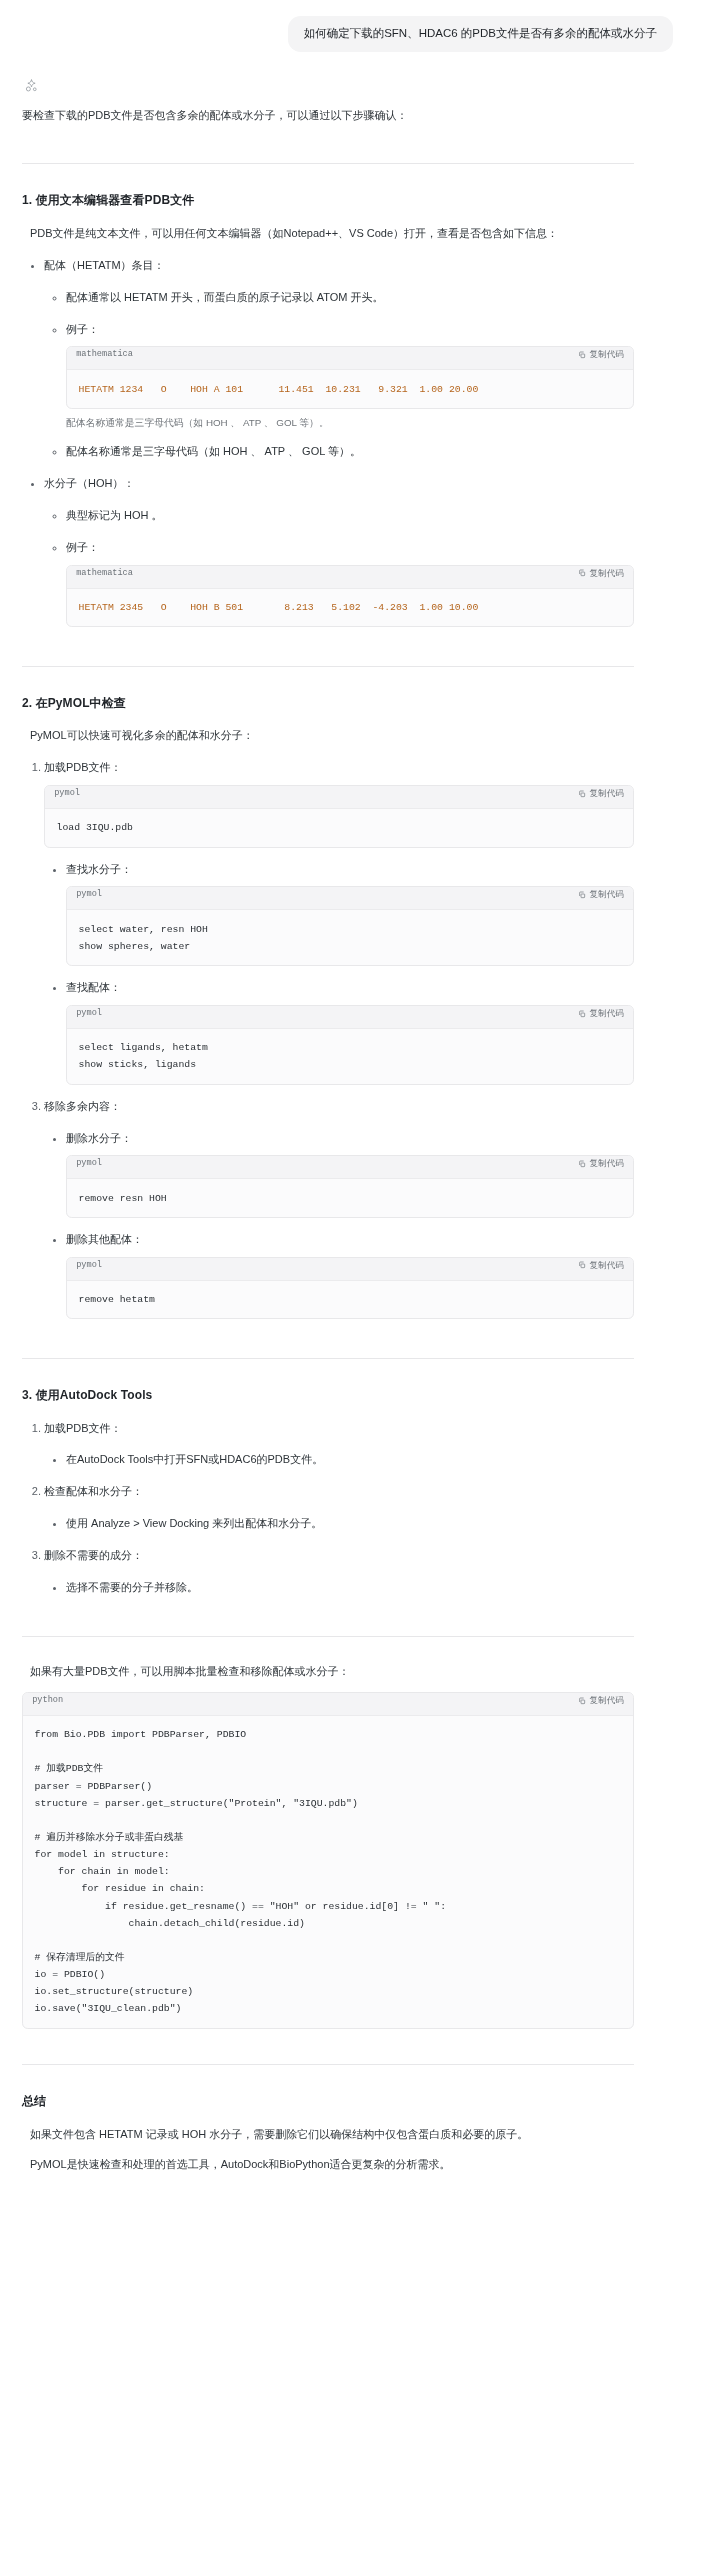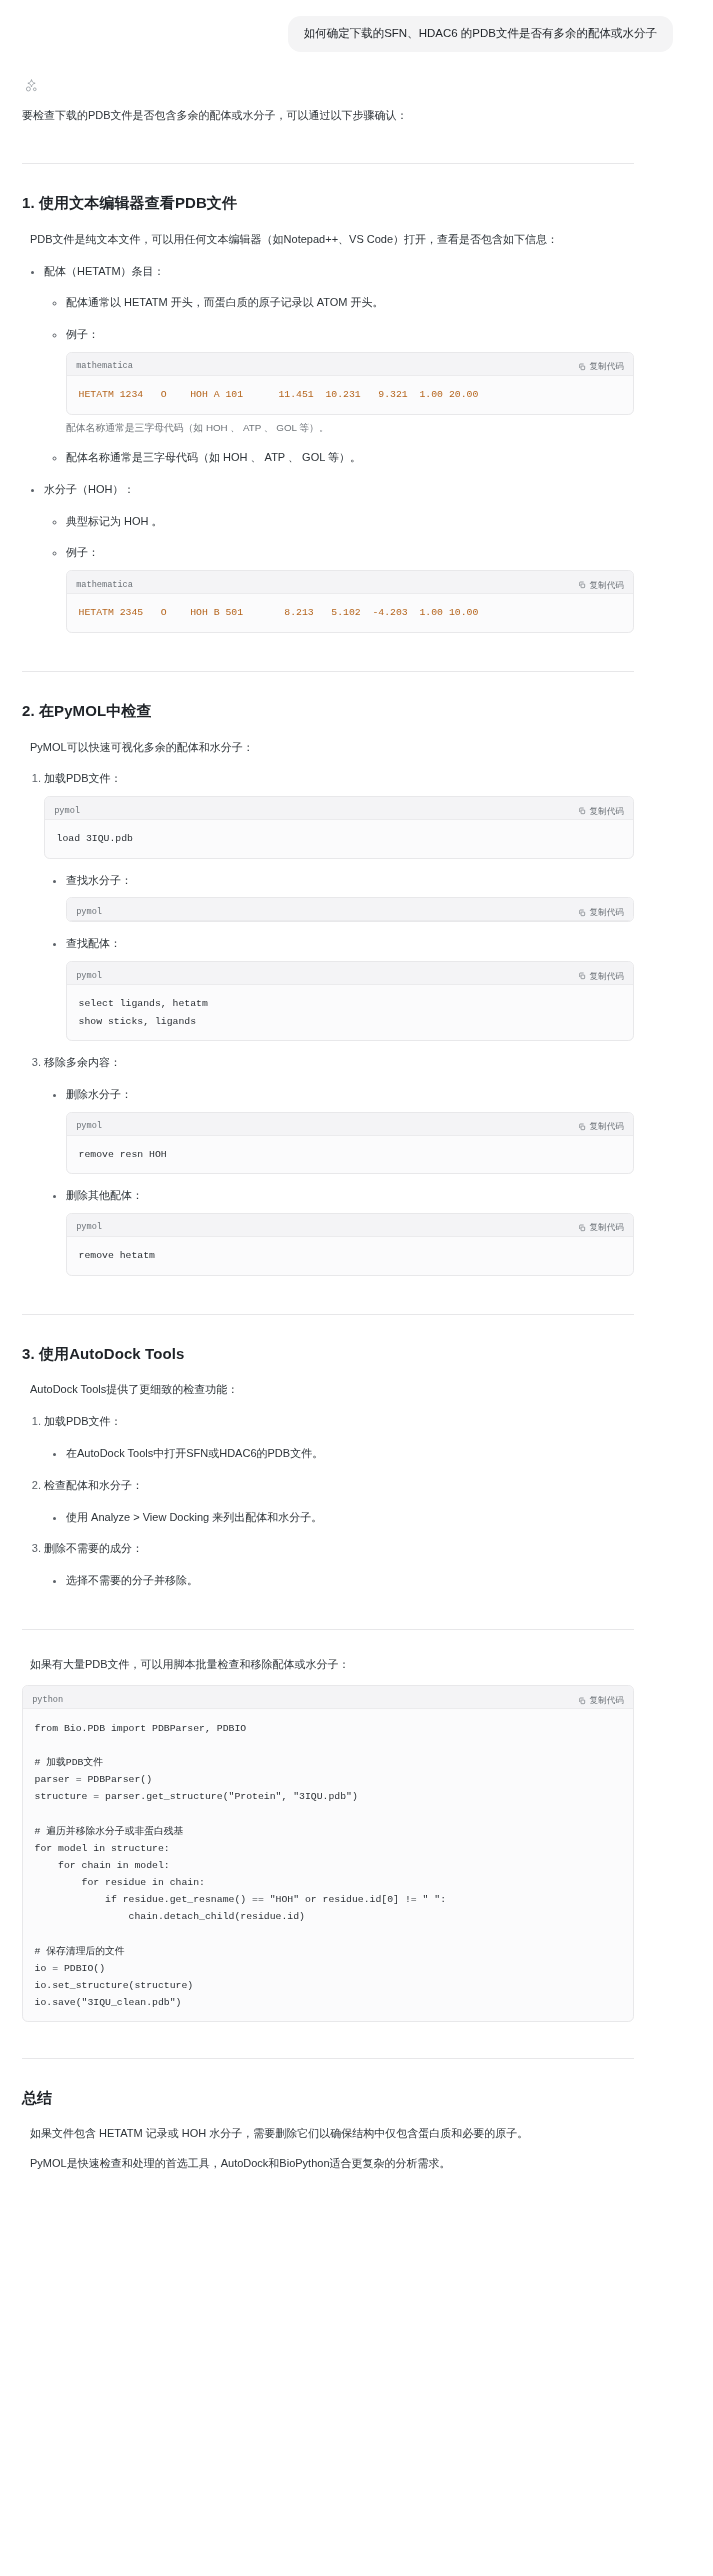--- a/index.html
+++ b/index.html
@@ -54,21 +54,21 @@
   .assistant-body {
     flex: 1 1 auto;
     max-width: 612px;
     font-size: 11px;
     line-height: 1.85;
     color: #2d3338;
   }
   .intro { font-size: 11px; line-height: 1.8; }
 
   h2.sec {
-    font-size: 15px;
+    font-size: 12px;
     font-weight: bold;
     color: #1f2328;
     margin: 0 0 12.6px 0;
     letter-spacing: 0.1px;
   }
   .sec-wrap { padding-top: 26.4px; }
   hr.sep {
     border: none;
     border-top: 0.6px solid #e7e7e9;
     margin: 27.6px 0 0 0;
@@ -88,21 +88,21 @@
     border-radius: 5.7px;
     overflow: hidden;
     margin: 6.9px 0 9.2px 0;
     background: #fbfbfc;
   }
   .cb-head {
     background: #f4f4f6;
     border-bottom: 0.6px solid #ebebed;
     height: 23px;
     display: flex;
-    align-items: flex-end;
+    align-items: flex-start;
     justify-content: space-between;
     padding: 0 9.2px;
   }
   .cb-lang {
     font-family: "Liberation Mono", monospace;
     font-size: 8.6px;
     color: #6b7177;
   }
   .cb-copy {
     display: flex;
@@ -241,20 +241,22 @@
                   <div class="cb-head">
                     <span class="cb-lang">pymol</span>
                     <span class="cb-copy">
                       <svg width="8" height="8" viewBox="0 0 24 24" fill="none" stroke="#6b7177" stroke-width="2">
                         <rect x="9" y="9" width="11" height="11" rx="2"></rect>
                           <path d="M5 15V5a2 2 0 0 1 2-2h10"></path>
                       </svg>
                       <span>复制代码</span>
                     </span>
                   </div>
+                  <div class="cb-body plain">select water, resn HOH
+show spheres, water</div>
                 </div>
               </li>
               <li>
                 <span>查找配体：</span>
                 <div class="codeblock">
                   <div class="cb-head">
                     <span class="cb-lang">pymol</span>
                     <span class="cb-copy">
                       <svg width="8" height="8" viewBox="0 0 24 24" fill="none" stroke="#6b7177" stroke-width="2">
                         <rect x="9" y="9" width="11" height="11" rx="2"></rect>
@@ -306,21 +308,20 @@
                 </div>
               </li>
             </ul>
           </li>
         </ol>
       </div>
 
       <div class="sec-wrap">
         <hr class="sep" style="margin-top:0;margin-bottom:25px">
         <h2 class="sec">3. 使用AutoDock Tools</h2>
-        <p class="para">AutoDock Tools提供了更细致的检查功能：</p>
         <ol class="num">
           <li>
             <span>加载PDB文件：</span>
             <ul class="bul">
               <li>在AutoDock Tools中打开SFN或HDAC6的PDB文件。</li>
             </ul>
           </li>
           <li>
             <span>检查配体和水分子：</span>
             <ul class="bul">

